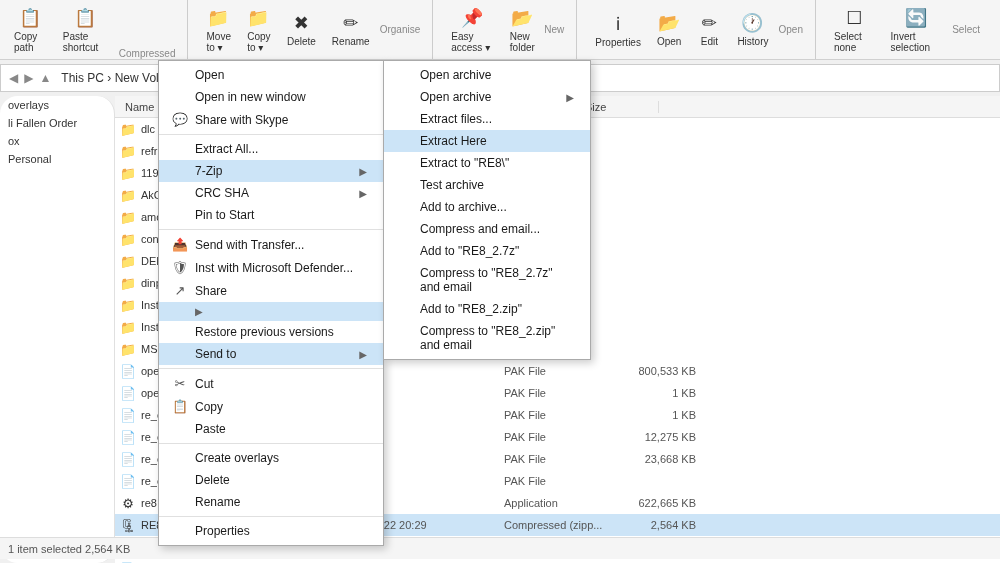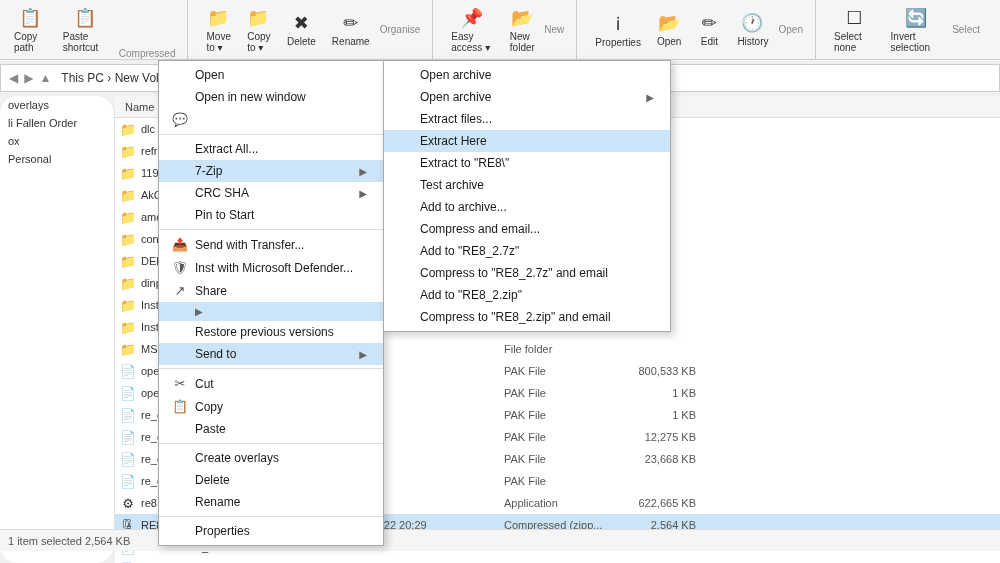--- a/index.html
+++ b/index.html
@@ -171,36 +171,36 @@
     }
 
     
     .submenu-7zip {
       position: absolute;
       top: 60px;
       left: 383px;
       background: white;
       border: 1px solid #aaa;
       box-shadow: 3px 3px 8px rgba(0,0,0,0.2);
-      width: 288px;
+      width: 208px;
       z-index: 101;
       padding: 3px 0;
     }
 
     .status-bar {
       height: 22px;
       background: #f5f5f5;
       border-top: 1px solid #ddd;
       display: flex;
       align-items: center;
       padding: 0 8px;
       font-size: 11px;
       color: #555;
       position: absolute;
-      bottom: 12px;
+      bottom: 4px;
       width: 100%;
     }
   </style>
 </head>
 <body>
 
 <div class="ribbon">
   <div class="ribbon-section">
     <div class="ribbon-btn">
       <span class="ribbon-icon">📋</span>
@@ -462,20 +462,21 @@
     <span class="menu-item-label">Open</span>
 
   </div>
     <div class="menu-item">
     <span class="menu-item-icon"></span>
     <span class="menu-item-label">Open in new window</span>
 
   </div>
     <div class="menu-item">
     <span class="menu-item-icon">💬</span>
+    <span class="menu-item-label">Share with Skype</span>
 
   </div>
     <div class="menu-separator"></div>
     <div class="menu-item">
     <span class="menu-item-icon"></span>
     <span class="menu-item-label">Extract All...</span>
 
   </div>
     <div class="menu-item highlighted">
     <span class="menu-item-icon"></span>

